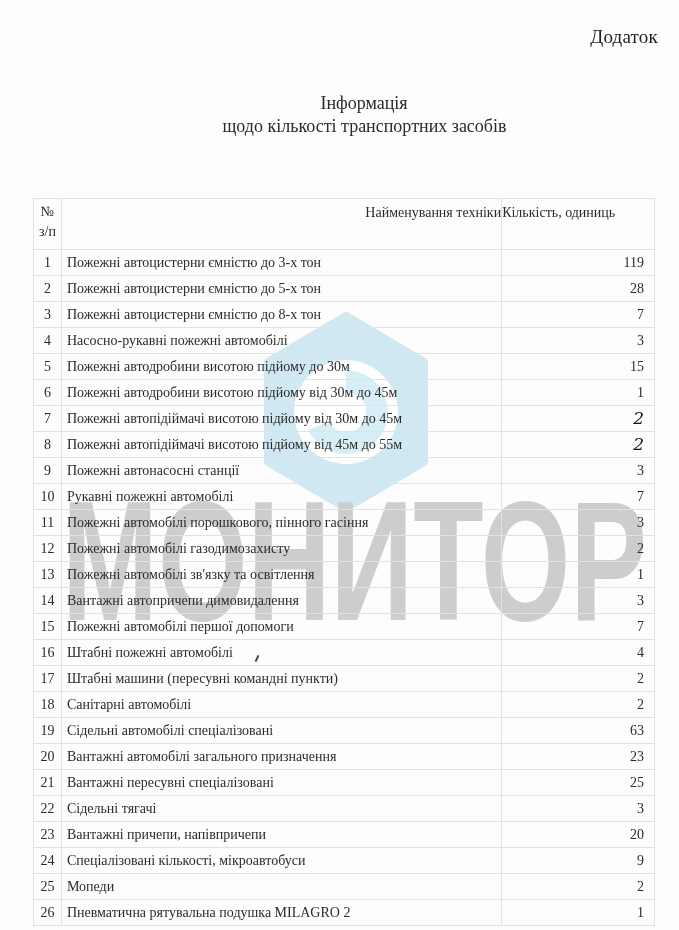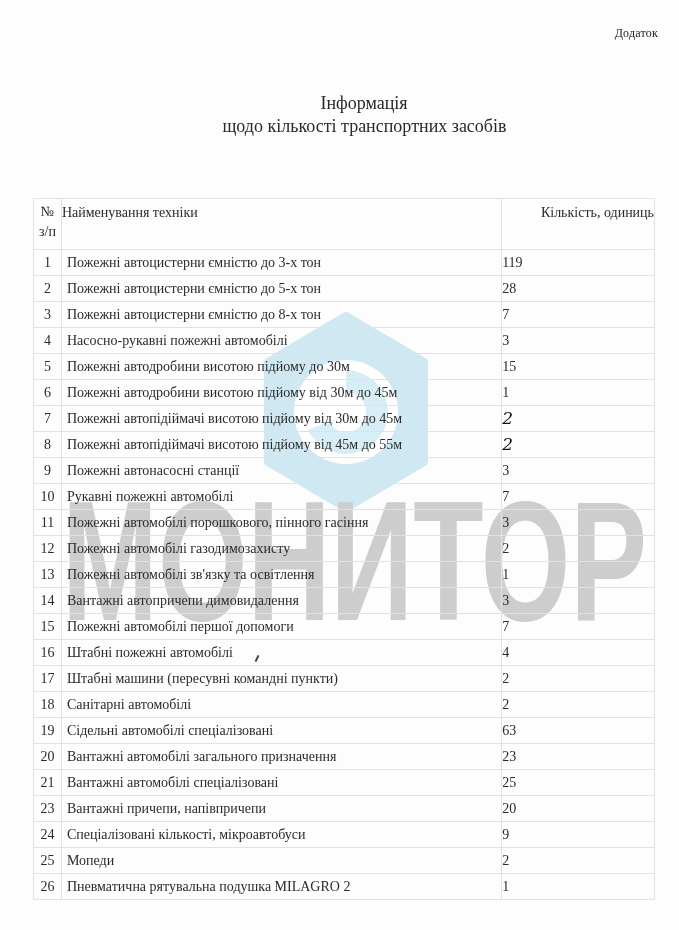--- a/index.html
+++ b/index.html
@@ -19,21 +19,21 @@
       position: absolute;
       left: 0; top: 0;
       width: 679px;
       height: 930px;
       background: #fdfdfd;
     }
     .appendix {
       position: absolute;
       right: 21px;
       top: 26px;
-      font-size: 12px;
+      font-size: 19px;
       color: #222;
       letter-spacing: 0.2px;
     }
     .title-block {
       position: absolute;
       left: 0;
       width: 679px;
       top: 92px;
       text-align: center;
       font-size: 18px;
@@ -76,30 +76,30 @@
       padding: 0;
       font-weight: normal;
     }
     table.vehicles thead th {
       height: 44px;
       vertical-align: top;
       padding-top: 6px;
       font-size: 14px;
     }
     th.col-num { width: 32px; text-align: center; line-height: 20px; padding-top: 3px !important; }
-    th.col-name { width: 478px; text-align: left; }
-    th.col-qty { width: 188px; text-align: right; }
+    th.col-name { width: 478px; text-align: right; }
+    th.col-qty { width: 188px; text-align: left; }
     table.vehicles tbody td {
       height: 25px;
       line-height: 25px;
       white-space: nowrap;
     }
     td.c-num { text-align: center; }
     td.c-name { padding-left: 5px !important; text-align: left; }
-    td.c-qty { text-align: left; padding-right: 10px !important; }
+    td.c-qty { text-align: right; padding-right: 10px !important; }
     td.c-qty.hand {
       font-family: "DejaVu Serif", serif;
       font-style: italic;
       font-size: 17px;
       color: #111;
     }
     .tick {
       position: absolute;
       left: 256px;
       top: 655px;
@@ -240,22 +240,27 @@
           <td class="c-name">Сідельні автомобілі спеціалізовані</td>
           <td class="c-qty">63</td>
         </tr>
         <tr>
           <td class="c-num">20</td>
           <td class="c-name">Вантажні автомобілі загального призначення</td>
           <td class="c-qty">23</td>
         </tr>
         <tr>
           <td class="c-num">21</td>
-          <td class="c-name">Вантажні автомобілі спеціалізовані</td>
+          <td class="c-name">Вантажні пересувні спеціалізовані</td>
           <td class="c-qty">25</td>
+        </tr>
+        <tr>
+          <td class="c-num">22</td>
+          <td class="c-name">Сідельні тягачі</td>
+          <td class="c-qty">3</td>
         </tr>
         <tr>
           <td class="c-num">23</td>
           <td class="c-name">Вантажні причепи, напівпричепи</td>
           <td class="c-qty">20</td>
         </tr>
         <tr>
           <td class="c-num">24</td>
           <td class="c-name">Спеціалізовані кількості, мікроавтобуси</td>
           <td class="c-qty">9</td>

